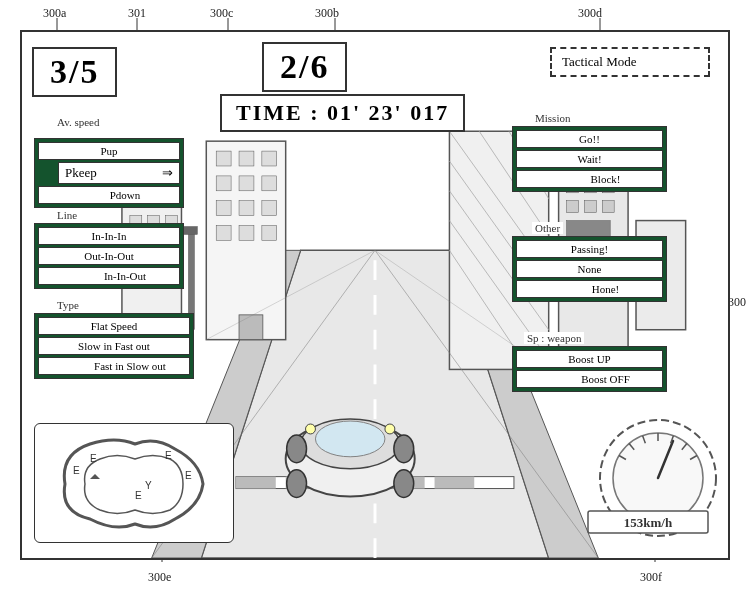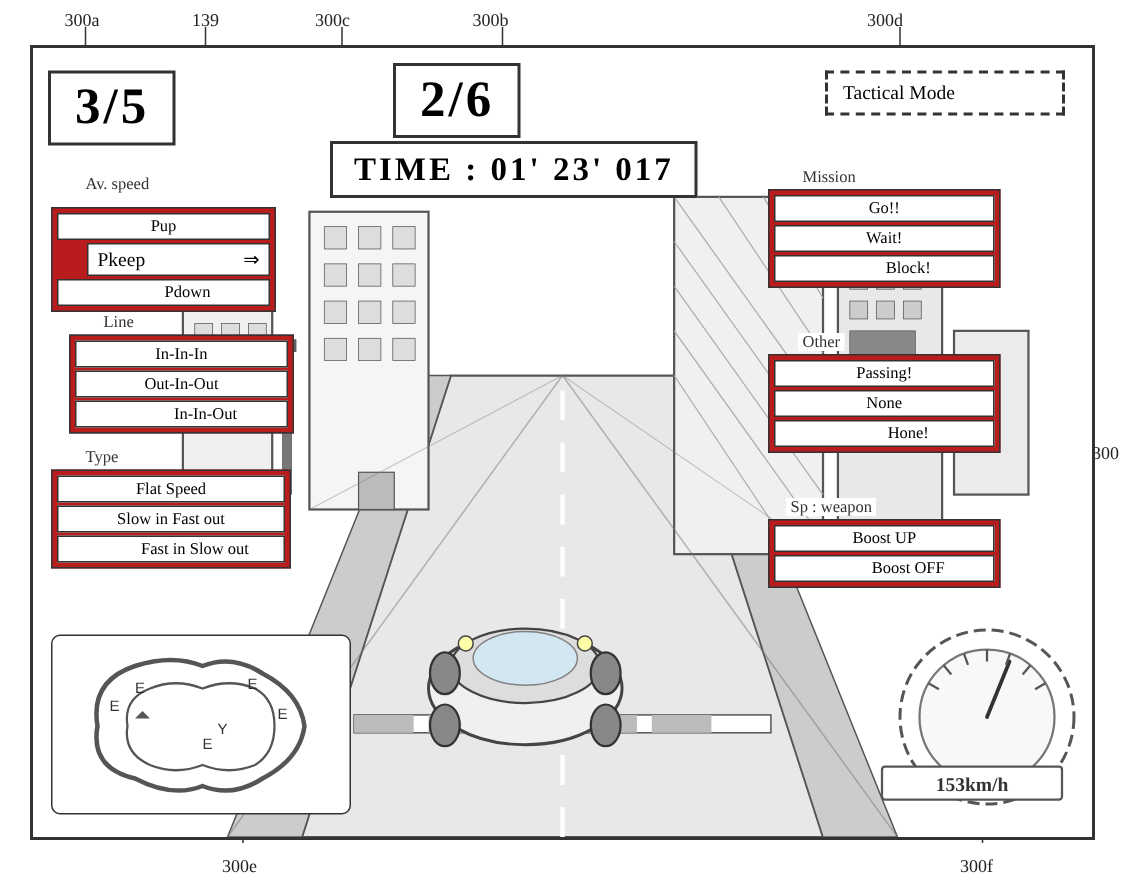--- a/index.html
+++ b/index.html
@@ -35,21 +35,21 @@
     
     .road-svg {
       position: absolute;
       top: 0; left: 0;
       width: 100%; height: 100%;
     }
 
     
     .panel {
       position: absolute;
-      background: #b91c1c;
+      background: #14532d;
       border: 1.5px solid #333;
     }
 
     
     .score-box {
       position: absolute;
       border: 2px solid #333;
       font-size: 36px;
       font-weight: bold;
       padding: 4px 12px;
@@ -127,21 +127,21 @@
   <line x1="335" y1="18" x2="335" y2="48" stroke="#333" stroke-width="1"></line>
   <line x1="600" y1="18" x2="600" y2="52" stroke="#333" stroke-width="1"></line>
 
   <line x1="726" y1="305" x2="710" y2="305" stroke="#333" stroke-width="1"></line>
 
   <line x1="162" y1="562" x2="162" y2="558" stroke="#333" stroke-width="1"></line>
   <line x1="655" y1="562" x2="655" y2="558" stroke="#333" stroke-width="1"></line>
 </svg>
 
 <span class="outer-label" style="top:6px;left:43px;">300a</span>
-<span class="outer-label" style="top:6px;left:128px;">139</span>
+<span class="outer-label" style="top:6px;left:128px;">301</span>
 <span class="outer-label" style="top:6px;left:210px;">300c</span>
 <span class="outer-label" style="top:6px;left:315px;">300b</span>
 <span class="outer-label" style="top:6px;left:578px;">300d</span>
 <span class="outer-label" style="top:295px;left:728px;">300</span>
 <span class="outer-label" style="top:570px;left:148px;">300e</span>
 <span class="outer-label" style="top:570px;left:640px;">300f</span>
 
 <div class="diagram-container">
 
   <svg class="road-svg" viewBox="0 0 710 530" xmlns="http://www.w3.org/2000/svg">
@@ -251,21 +251,21 @@
     <div class="panel" style="position:relative;padding:3px;width:150px;">
       <button class="menu-btn">Pup</button>
       <div style="display:flex;align-items:center;border:1.5px solid #333;margin-bottom:2px;padding:2px 6px;background:#fff;margin-left:20px;">
         <span>Pkeep</span>
         <span style="margin-left:auto;">⇒</span>
       </div>
       <button class="menu-btn">Pdown</button>
     </div>
   </div>
 
-  <div style="position:absolute;top:185px;left:24px;width:182px;">
+  <div style="position:absolute;top:185px;left:12px;width:182px;">
     <div style="position:relative;">
       <span class="section-label" style="position:absolute;top:-8px;left:20px;">Line</span>
     </div>
     <div class="panel" style="position:relative;margin-top:6px;padding:3px;width:150px;">
       <button class="menu-btn">In-In-In</button>
       <button class="menu-btn">Out-In-Out</button>
       <button class="menu-btn">In-In-Out</button>
     </div>
   </div>
 

